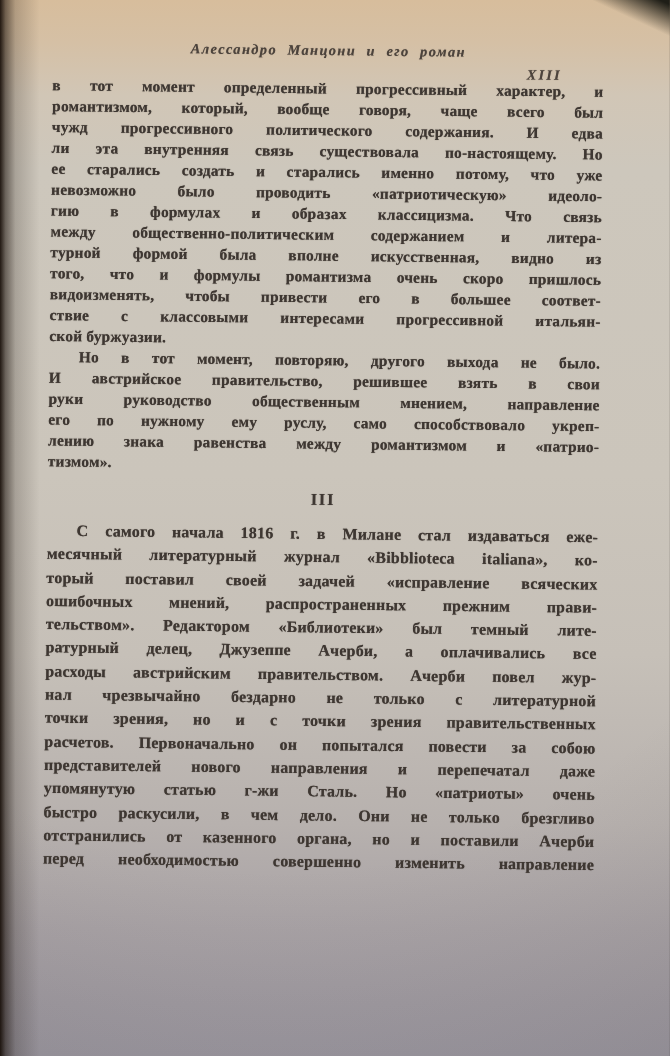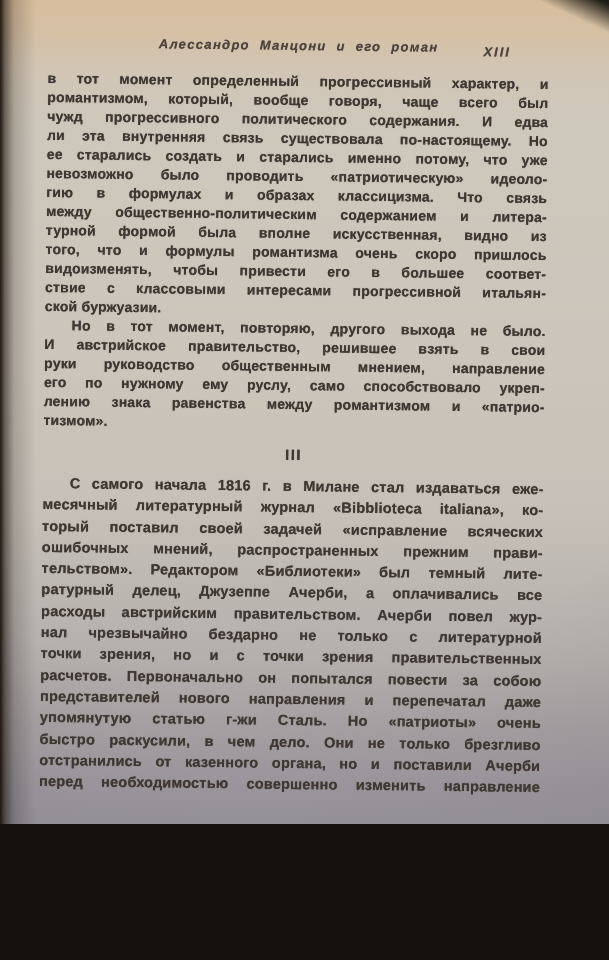--- a/index.html
+++ b/index.html
@@ -1,43 +1,43 @@
 <!DOCTYPE html>
 <html><head>
 <meta charset="utf-8">
 <style>
   html,body { margin:0; padding:0; background:#14110e; }
   .photo {
-    position:relative; width:609px; height:824px; overflow:hidden;
+    position:relative; width:609px; height:960px; overflow:hidden;
     background:
       radial-gradient(150% 95% at 42% 30%, rgba(0,0,0,0) 55%, rgba(66,60,66,0.20) 100%),
       linear-gradient(180deg,
         #d7bd9c 0%, #d5c0a5 4%, #d1c6b6 9%, #cdc7bc 16%,
         #cbc5bb 45%, #c6c0b8 62%, #b7b1ae 78%, #a8a2a5 88%,
         #a09ba1 95%, #9c98a0 100%);
-    font-family:Liberation Sans, sans-serif;
+    font-family:Liberation Serif, serif;
   }
   .edge-left {
     position:absolute; top:0; bottom:0; left:0; width:36px;
     background:linear-gradient(90deg,
       rgba(24,15,9,0.95) 0px, rgba(24,15,9,0.55) 5px,
       rgba(24,15,9,0.20) 14px, rgba(24,15,9,0) 36px);
   }
   .corner-tr {
     position:absolute; top:0; right:0; width:78px; height:36px;
     background:linear-gradient(205deg, #1f1e17 6%, rgba(31,30,23,0.78) 15%, rgba(31,30,23,0) 46%);
   }
   .content {
     position:absolute; left:44px; top:38px; width:501px;
     transform:rotate(0.7deg); transform-origin:50% 45%;
     color:#3e3732; font-weight:700;
   }
   .header { position:relative; height:22px; margin-bottom:12px; font-style:italic; font-size:13px; color:#4c433c; }
   .running-title { text-align:center; letter-spacing:1.3px; word-spacing:5px; text-shadow:0 0 0.7px rgba(70,60,52,0.7); }
-  .page-number { position:absolute; right:38px; top:4px; letter-spacing:2px; text-shadow:0 0 0.7px rgba(70,60,52,0.7); }
+  .page-number { position:absolute; right:38px; top:20px; letter-spacing:2px; text-shadow:0 0 0.7px rgba(70,60,52,0.7); }
   .b1 { font-size:14px;   line-height:19px;   letter-spacing:0.2px; }
   .b2 { font-size:14.5px; line-height:21.3px; letter-spacing:0.2px; margin-top:12px; }
   .ln { text-align:justify; text-align-last:justify; text-shadow:0 0 0.7px rgba(60,52,46,0.85); }
   .ln.end { text-align-last:left; }
   .ln.ind { text-indent:27px; }
   .section-heading {
     margin-top:13px; height:18px; line-height:18px;
     text-align:center; font-size:15px; letter-spacing:1.5px;
     text-shadow:0 0 0.7px rgba(60,52,46,0.85);
   }

